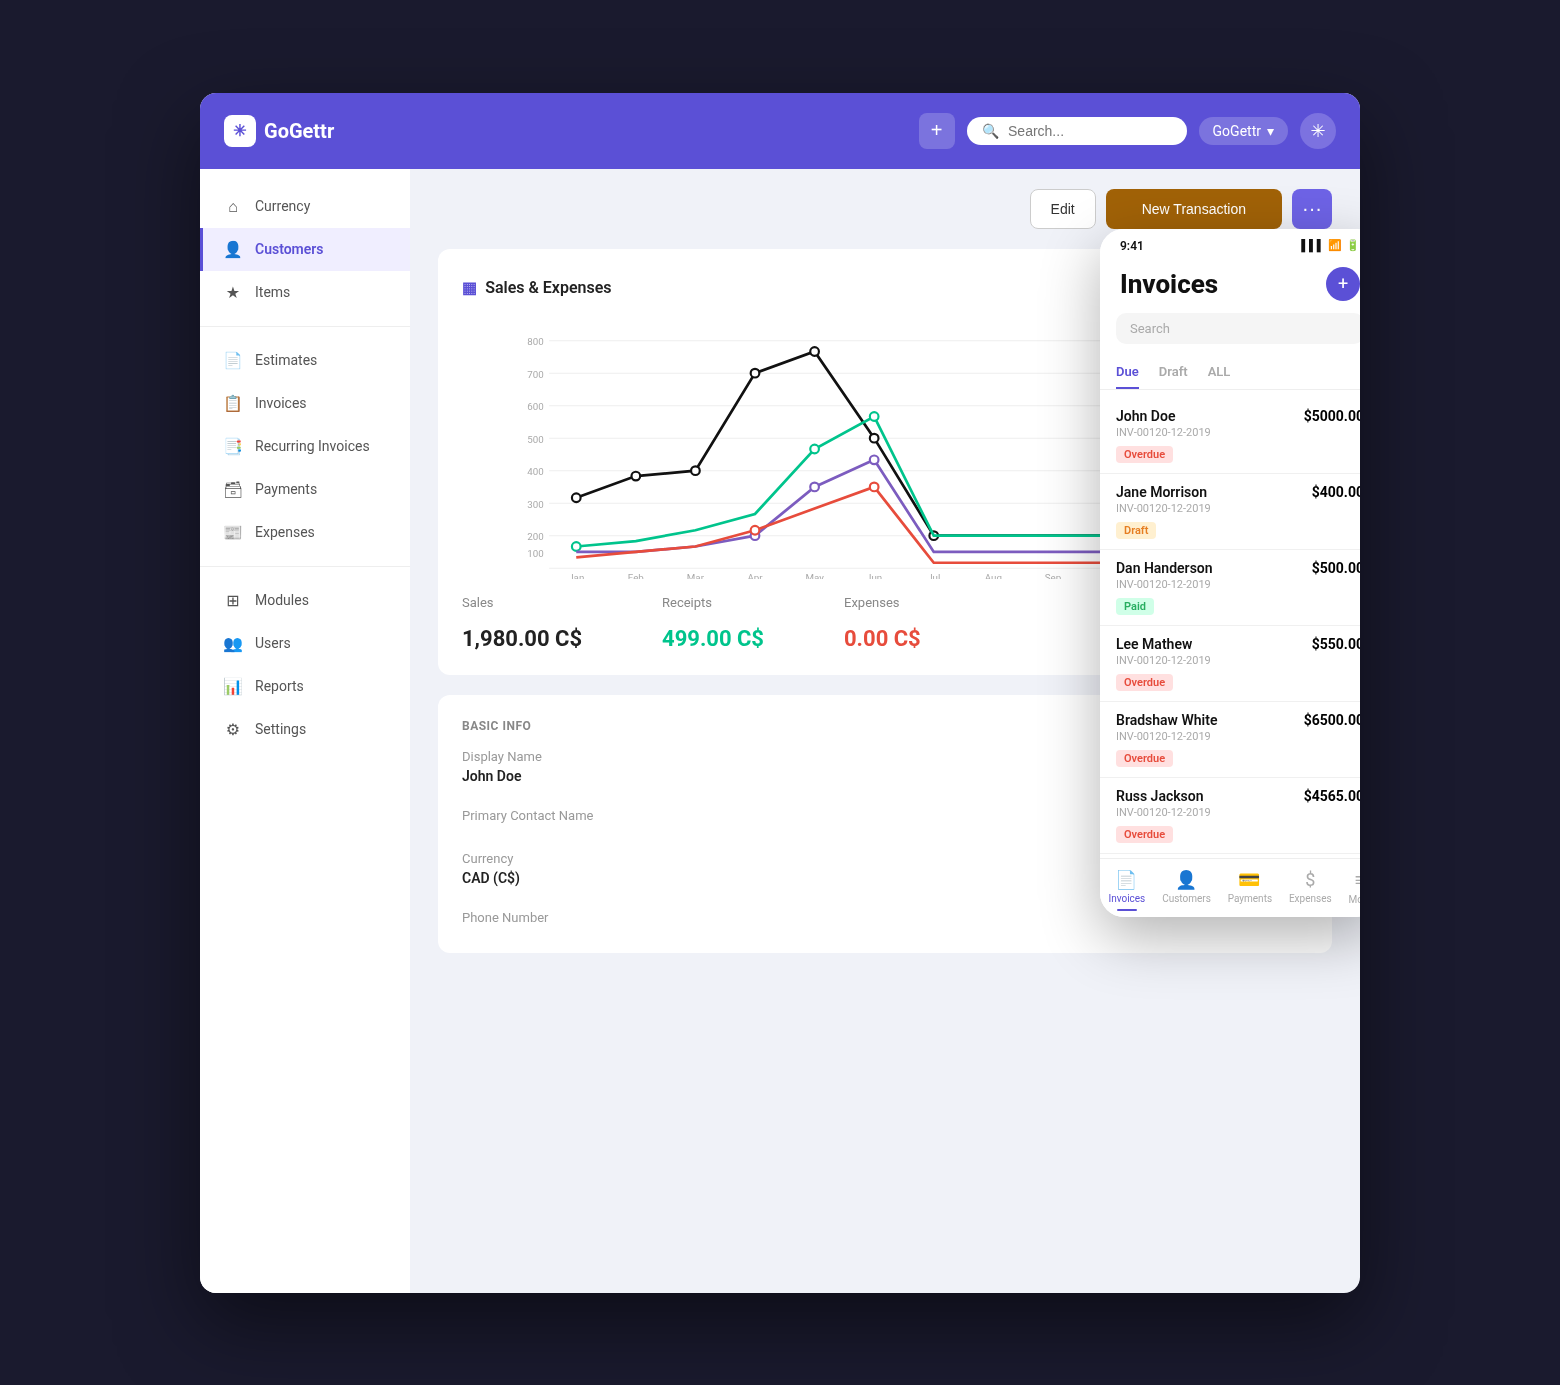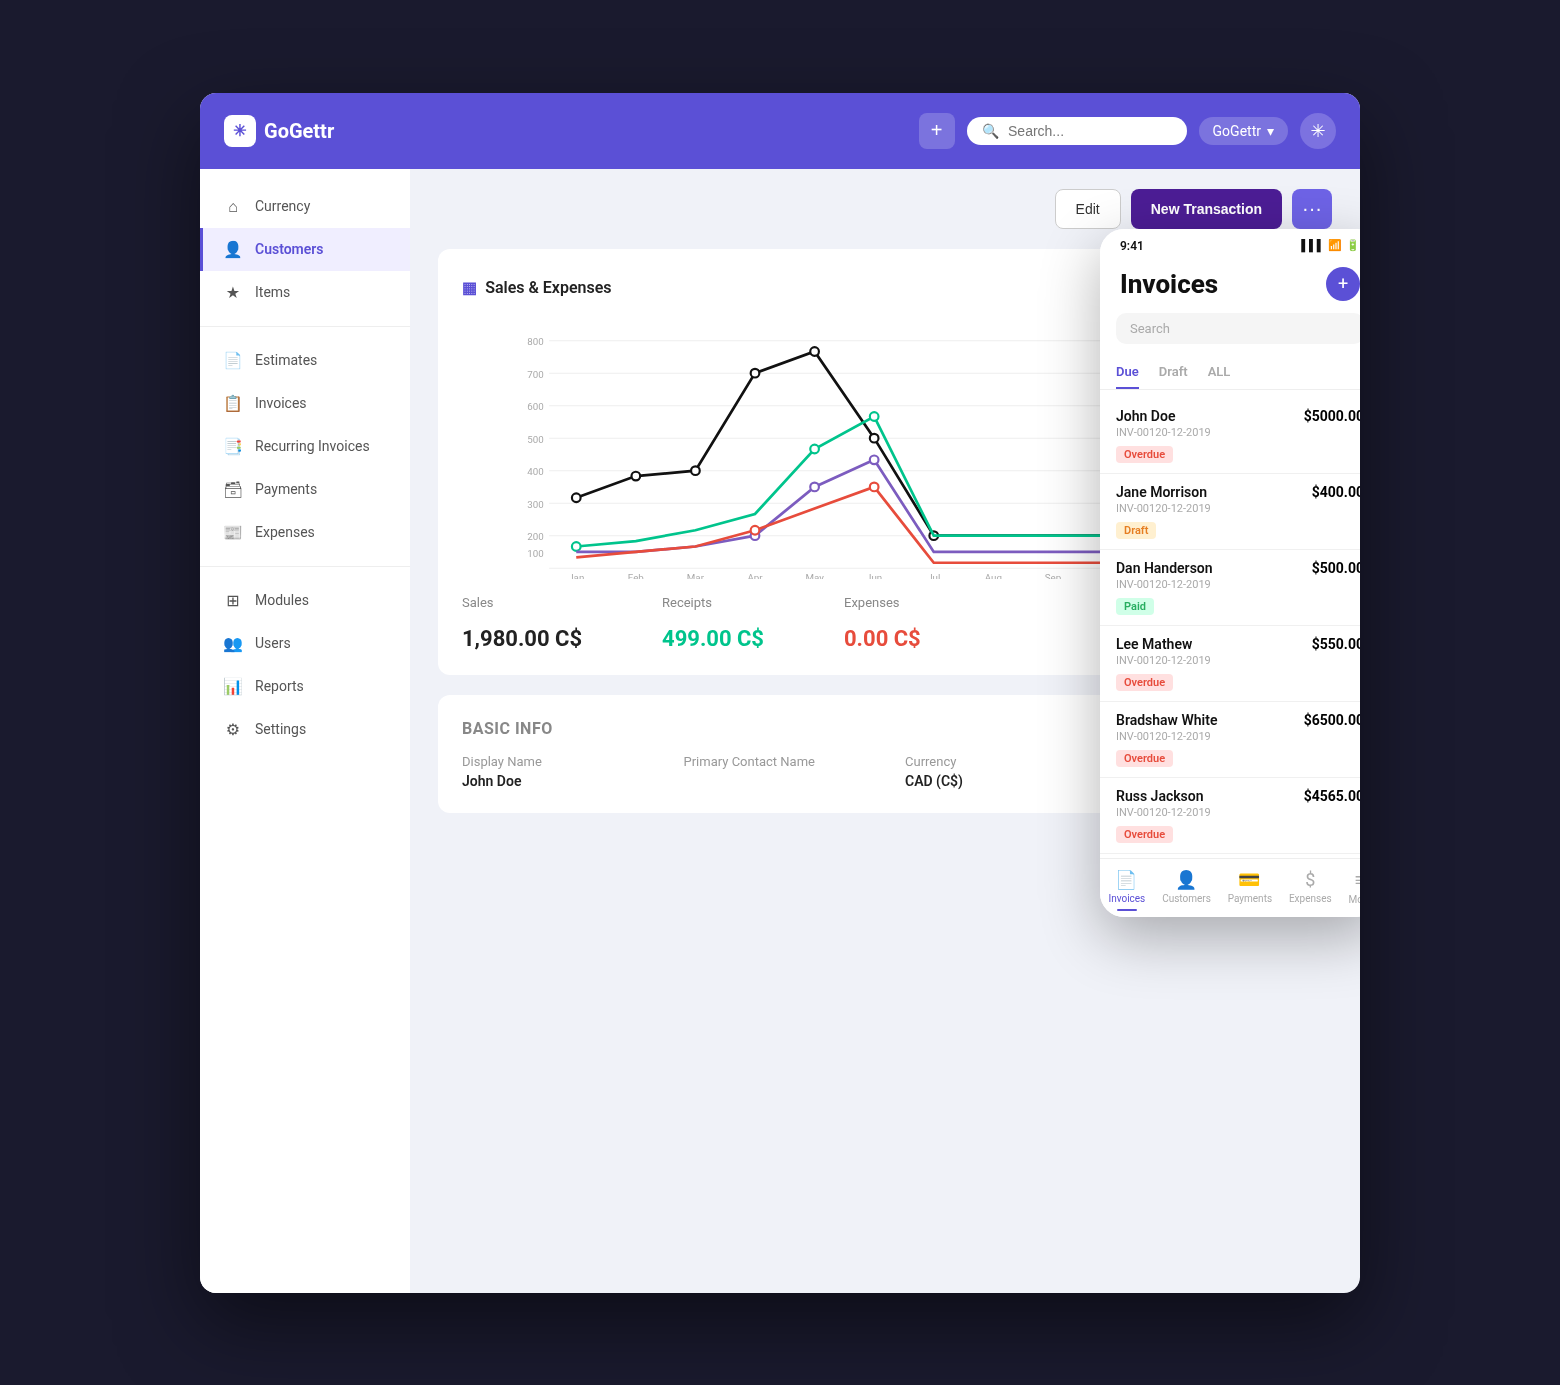--- a/index.html
+++ b/index.html
@@ -172,26 +172,26 @@
     .btn-edit {
       background: white;
       border: 1.5px solid #ccc;
       border-radius: 8px;
       padding: 8px 20px;
       font-size: 14px;
       cursor: pointer;
       color: #333;
     }
     .btn-new-transaction {
-      background: #4c1d95;
+      background: #a16207;
       border: none;
       border-radius: 8px;
-      padding: 10px 20px;
-      font-size: 14px;
-      font-weight: 700;
+      padding: 10px 36px;
+      font-size: 14px;
+      font-weight: 400;
       color: white;
       cursor: pointer;
     }
     .btn-more {
       background: #6e63e6;
       border: none;
       border-radius: 8px;
       width: 40px;
       height: 40px;
       color: white;
@@ -258,29 +258,29 @@
     }
     .stat-value {
       font-size: 22px;
       font-weight: 700;
       color: #222;
     }
     .stat-value.green { color: #00c48c; }
     .stat-value.red { color: #e74c3c; }
     
     .section-title {
-      font-size: 16px;
+      font-size: 12px;
       font-weight: 700;
       color: #888;
       letter-spacing: 0.5px;
       margin-bottom: 16px;
     }
     .info-grid {
       display: grid;
-      grid-template-columns: 1fr 1fr 1fr 1fr;
+      grid-template-columns: 1fr;
       gap: 24px 40px;
     }
     .info-field {}
     .info-field-label {
       font-size: 13px;
       color: #999;
       margin-bottom: 4px;
     }
     .info-field-value {
       font-size: 14px;

